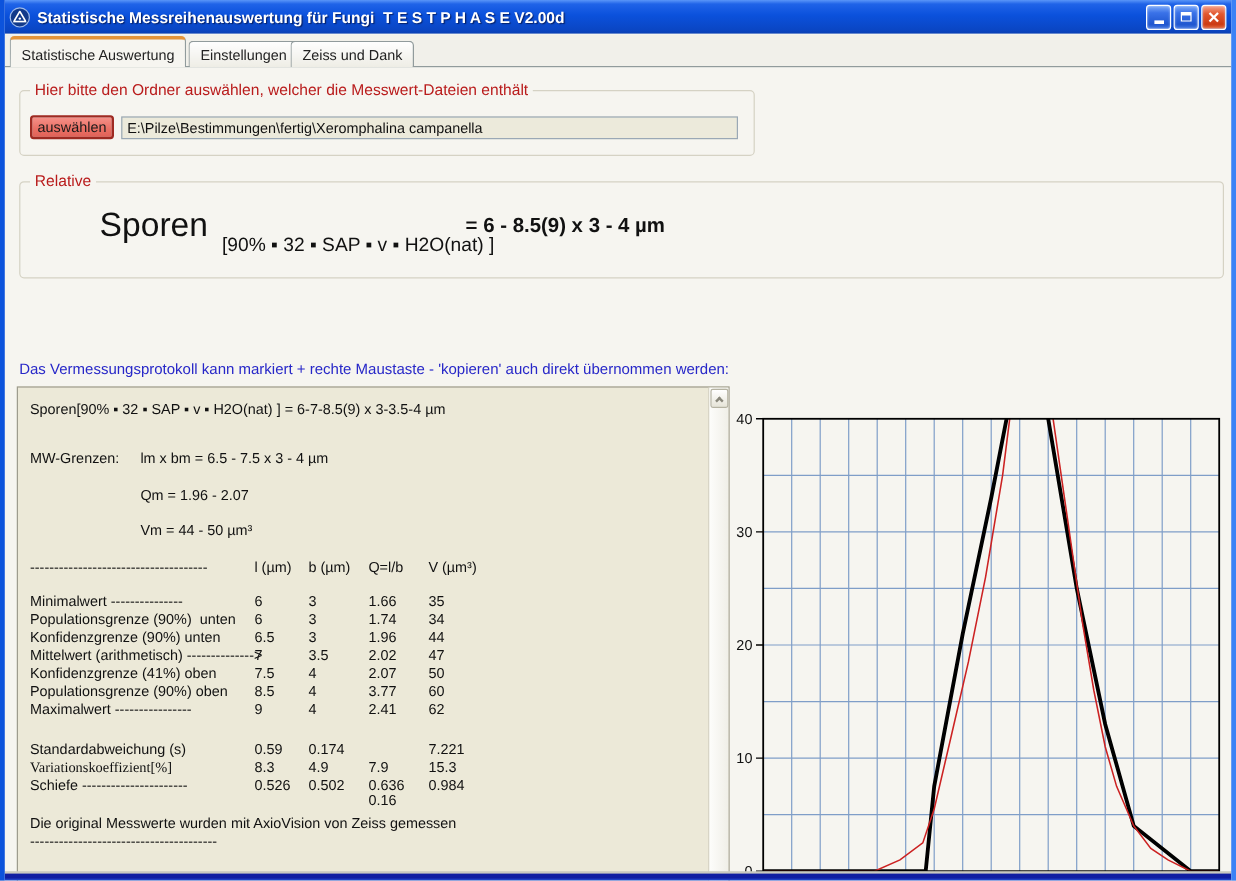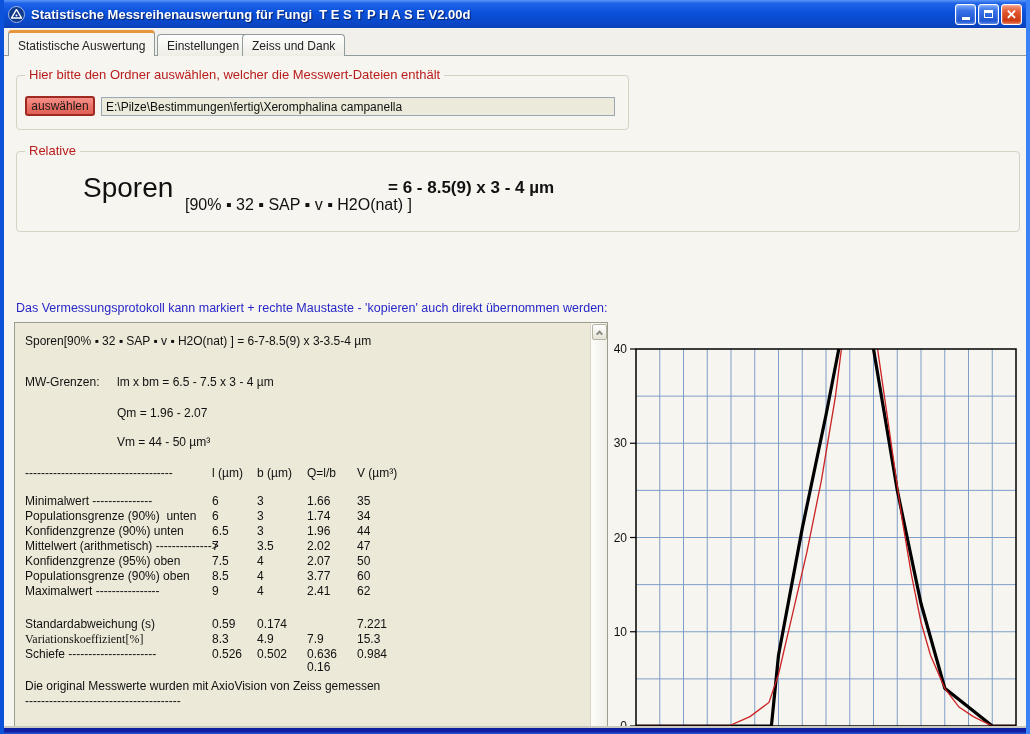--- a/index.html
+++ b/index.html
@@ -147,21 +147,21 @@
           <span class="pline" style="top: 201px; left: 10px;">Konfidenzgrenze (90%) unten</span>
           <span class="pline" style="top: 201px; left: 197px;">6.5</span>
           <span class="pline" style="top: 201px; left: 242px;">3</span>
           <span class="pline" style="top: 201px; left: 292px;">1.96</span>
           <span class="pline" style="top: 201px; left: 342px;">44</span>
           <span class="pline" style="top: 216px; left: 10px;">Mittelwert (arithmetisch) --------------&gt;</span>
           <span class="pline" style="top: 216px; left: 197px;">7</span>
           <span class="pline" style="top: 216px; left: 242px;">3.5</span>
           <span class="pline" style="top: 216px; left: 292px;">2.02</span>
           <span class="pline" style="top: 216px; left: 342px;">47</span>
-          <span class="pline" style="top: 231px; left: 10px;">Konfidenzgrenze (95%) oben</span>
+          <span class="pline" style="top: 231px; left: 10px;">Konfidenzgrenze (41%) oben</span>
           <span class="pline" style="top: 231px; left: 197px;">7.5</span>
           <span class="pline" style="top: 231px; left: 242px;">4</span>
           <span class="pline" style="top: 231px; left: 292px;">2.07</span>
           <span class="pline" style="top: 231px; left: 342px;">50</span>
           <span class="pline" style="top: 246px; left: 10px;">Populationsgrenze (90%) oben</span>
           <span class="pline" style="top: 246px; left: 197px;">8.5</span>
           <span class="pline" style="top: 246px; left: 242px;">4</span>
           <span class="pline" style="top: 246px; left: 292px;">3.77</span>
           <span class="pline" style="top: 246px; left: 342px;">60</span>
           <span class="pline" style="top: 261px; left: 10px;">Maximalwert ----------------</span>

